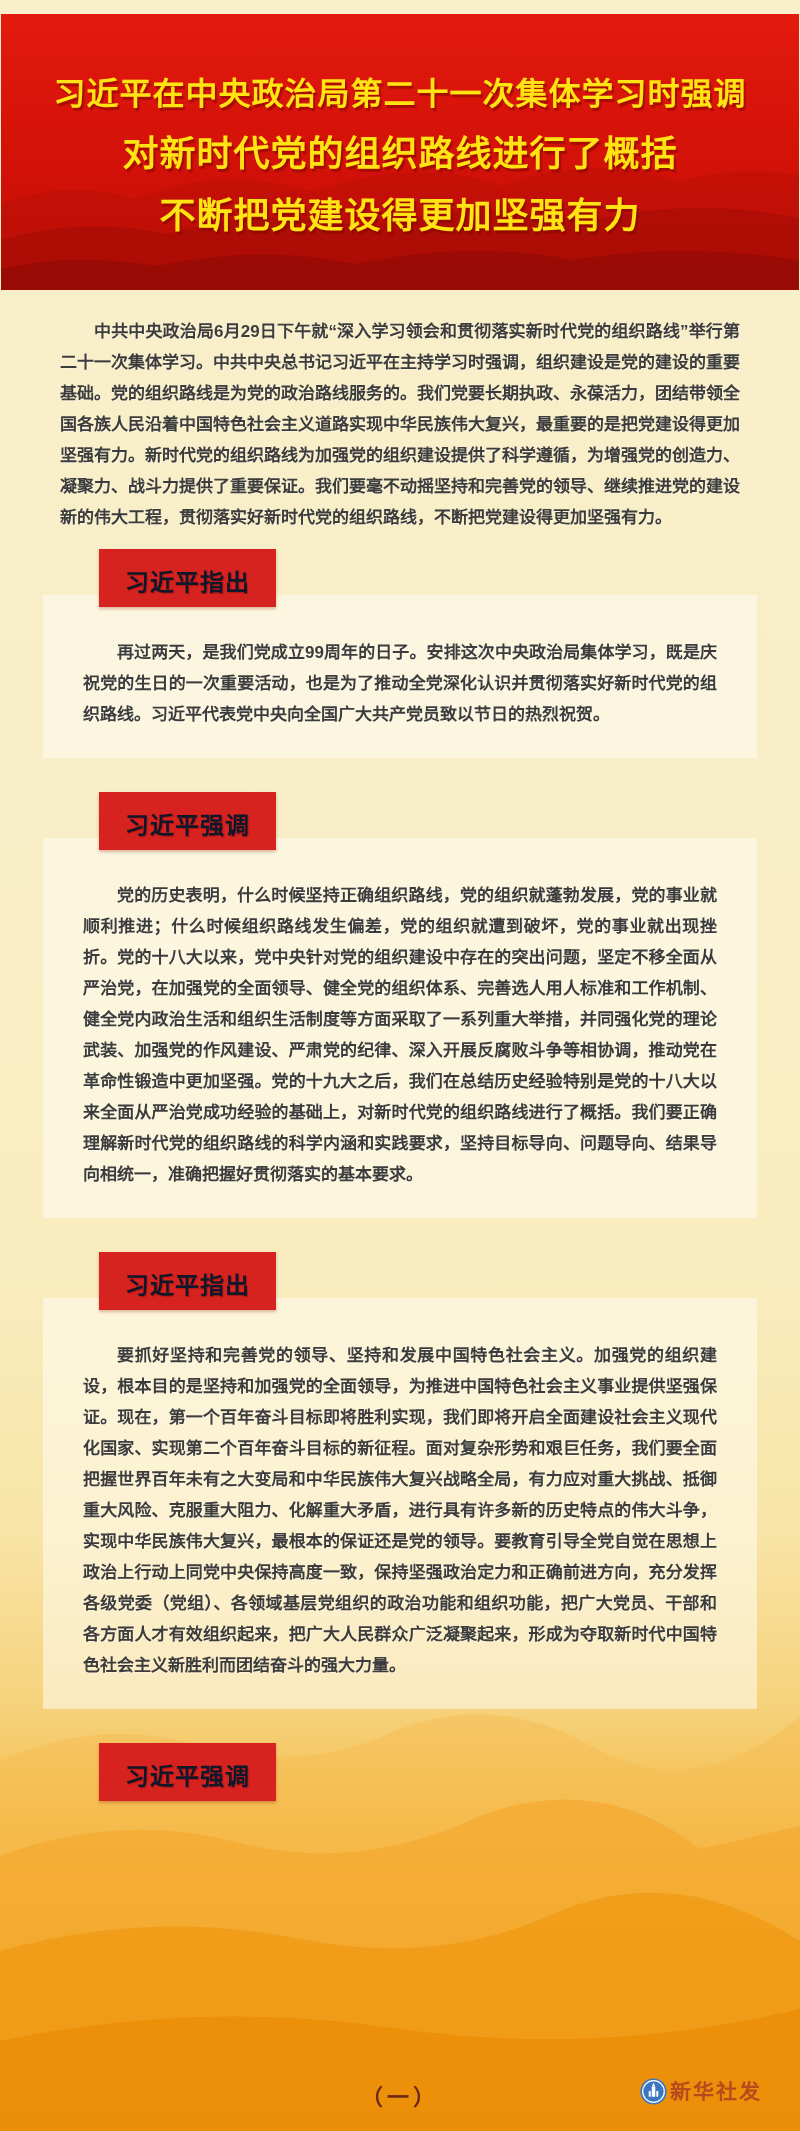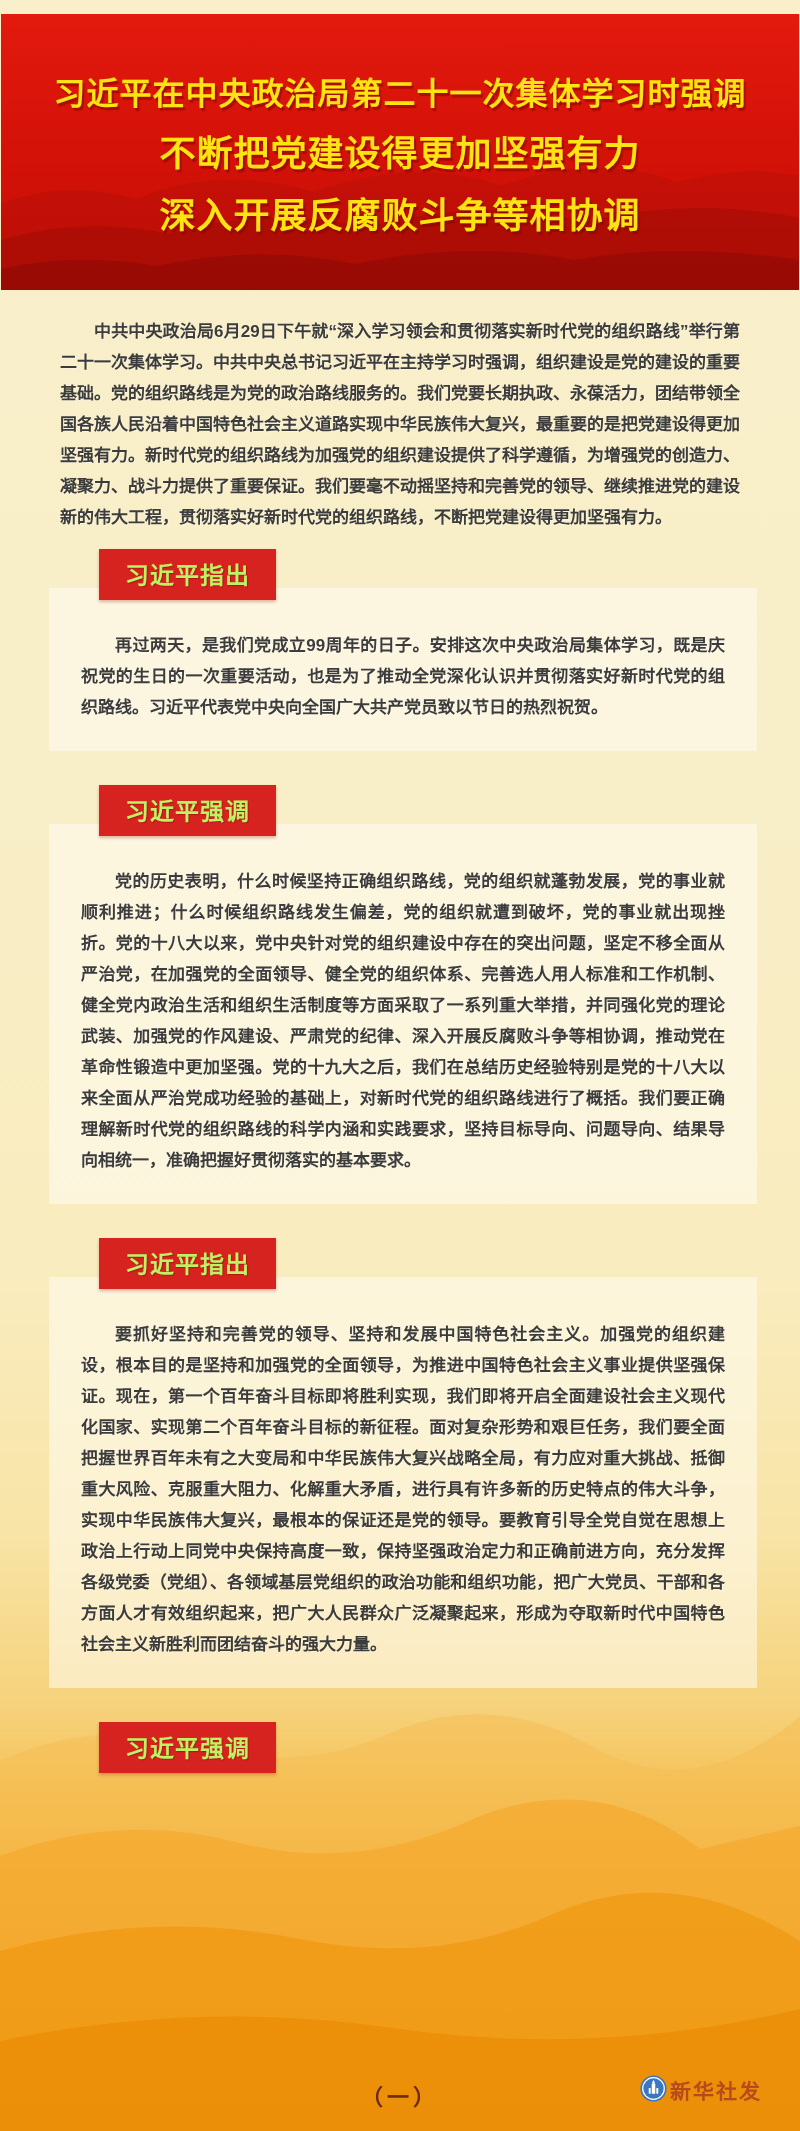--- a/index.html
+++ b/index.html
@@ -85,32 +85,31 @@
   
   .quote-section { margin: 34px 43px 0; }
   .quote-section.first { margin-top: 16px; }
   .badge {
     display: inline-block;
     position: relative;
     z-index: 2;
     margin-left: 56px;
     margin-bottom: -21px;
     background: #d6231f;
-    color: #bef264;
+    color: #0f172a;
     font-size: 24px;
     font-weight: bold;
-    padding: 7px 26px 9px;
+    padding: 14px 26px 9px;
     letter-spacing: 1px;
     text-shadow: 1px 1px 1px rgba(120, 5, 0, 0.4);
     box-shadow: 0 2px 3px rgba(150, 25, 10, 0.3);
   }
   .quote-box {
     background: rgba(255, 253, 244, 0.55);
-    padding: 42px 32px 28px;
-    margin-left: 6px;
+    padding: 42px 40px 28px;
   }
 
   
   .footer {
     position: absolute;
     left: 0; right: 0;
     bottom: 16px;
     height: 42px;
     z-index: 2;
   }
@@ -122,21 +121,21 @@
     font-size: 22px;
     font-weight: bold;
     color: #6d2a16;
     letter-spacing: 4px;
   }
   .credit {
     position: absolute;
     right: 38px;
     top: 2px;
     display: flex;
-    align-items: flex-start;
+    align-items: flex-end;
     gap: 3px;
   }
   .credit-text {
     color: #b8491d;
     font-size: 21px;
     font-weight: bold;
     letter-spacing: 2px;
   }
   .logo { width: 27px; height: 27px; display: block; }
 </style>
@@ -155,22 +154,22 @@
   <div class="content">
 
     <header class="banner">
       <svg class="banner-mountains" viewBox="0 0 766 276" preserveAspectRatio="none" aria-hidden="true">
         <path fill="rgba(178,16,7,0.40)" d="M0,190 Q60,165 130,185 Q210,150 300,178 Q400,142 480,172 Q570,138 650,168 Q710,150 766,162 L766,276 L0,276 Z"></path>
         <path fill="rgba(152,12,5,0.45)" d="M0,226 Q80,202 160,220 Q260,190 350,214 Q460,182 560,208 Q660,182 766,204 L766,276 L0,276 Z"></path>
         <path fill="rgba(128,8,3,0.40)" d="M0,255 Q70,238 150,252 Q250,230 340,250 Q450,226 550,246 Q650,228 766,246 L766,276 L0,276 Z"></path>
       </svg>
       <div class="banner-titles">
         <div class="title-line l1">习近平在中央政治局第二十一次集体学习时强调</div>
-        <div class="title-line l2">不断把党建设得更加坚强有力</div>
-        <div class="title-line l3">深入开展反腐败斗争等相协调</div>
+        <div class="title-line l2">对新时代党的组织路线进行了概括</div>
+        <div class="title-line l3">不断把党建设得更加坚强有力</div>
       </div>
     </header>
 
     <div class="intro">
       <p class="body-text">中共中央政治局6月29日下午就“深入学习领会和贯彻落实新时代党的组织路线”举行第二十一次集体学习。中共中央总书记习近平在主持学习时强调，组织建设是党的建设的重要基础。党的组织路线是为党的政治路线服务的。我们党要长期执政、永葆活力，团结带领全国各族人民沿着中国特色社会主义道路实现中华民族伟大复兴，最重要的是把党建设得更加坚强有力。新时代党的组织路线为加强党的组织建设提供了科学遵循，为增强党的创造力、凝聚力、战斗力提供了重要保证。我们要毫不动摇坚持和完善党的领导、继续推进党的建设新的伟大工程，贯彻落实好新时代党的组织路线，不断把党建设得更加坚强有力。</p>
     </div>
 
     <section class="quote-section first">
       <div class="badge">习近平指出</div>
       <div class="quote-box">

